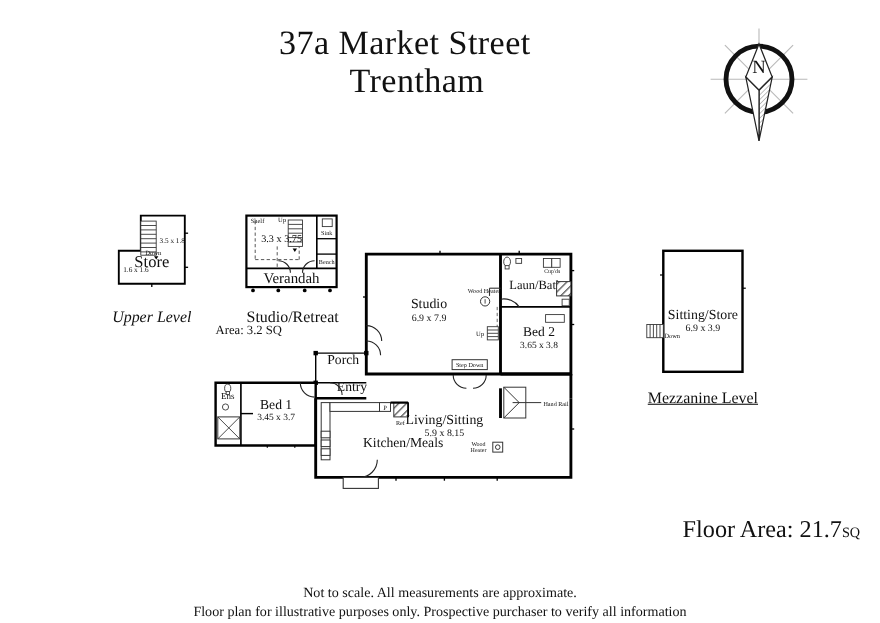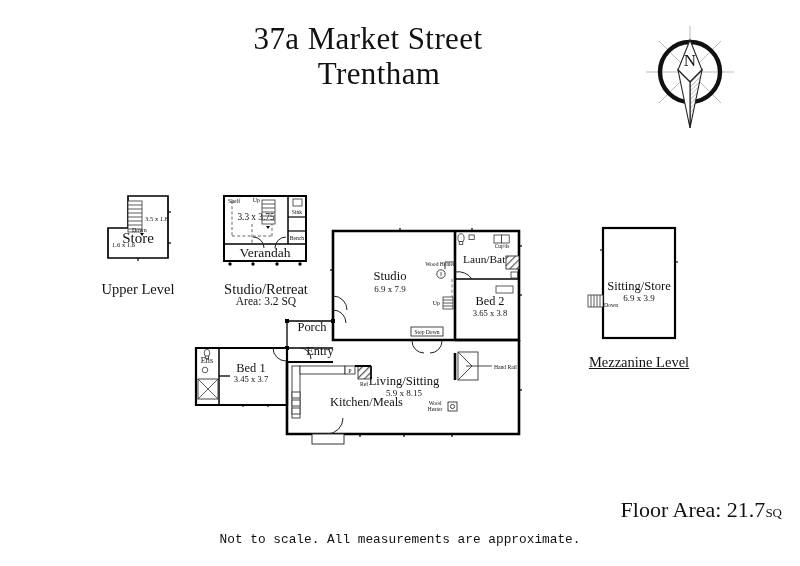--- a/index.html
+++ b/index.html
@@ -10,29 +10,29 @@
   
   #title-block{left:0;top:22px;width:736px;text-align:center;line-height:1.12;}
   #title-line1{font-size:31px;letter-spacing:.4px;}
   #title-line2{font-size:31px;letter-spacing:.4px;padding-left:22px;}
 
   
   #plan-svg{left:0;top:0;width:800px;height:566px;}
 
   
   .level-caption{font-size:14.5px;text-align:center;white-space:nowrap;}
-  .sub-caption{font-size:11.5px;text-align:center;white-space:nowrap;}
+  .sub-caption{font-size:11.5px;text-align:left;white-space:nowrap;}
 
   
-  #floor-area{right:18px;top:497px;text-align:center;white-space:nowrap;}
+  #floor-area{right:18px;top:468px;text-align:center;white-space:nowrap;}
   #floor-area-main{font-size:22px;}
   #floor-area-unit{font-size:13px;}
   #floor-area-excl{font-size:13.5px;margin-top:1px;}
   #disclaimer{left:0;top:531px;width:800px;text-align:center;line-height:1.33;}
-  #disclaimer-line1{font-size:12.8px;font-family:Liberation Mono, monospace;}
+  #disclaimer-line1{font-size:12.8px;}
   #disclaimer-line2{font-size:12.8px;}
 </style>
 </head>
 <body>
 
 <div class="abs" id="title-block">
   <div id="title-line1">37a Market Street</div>
   <div id="title-line2">Trentham</div>
 </div>
 
@@ -305,28 +305,29 @@
       <line x1="600" y1="295" x2="600" y2="307"></line>
     </g>
     <text x="604" y="307" font-family="'Liberation Serif',serif" font-size="5.8" fill="#111">Down</text>
     <g stroke="#000" stroke-width="1.1">
       <line x1="603" y1="250" x2="600" y2="250"></line>
       <line x1="675" y1="262" x2="678" y2="262"></line>
     </g>
   </g>
 </svg>
 
-<div class="abs level-caption" style="left:68px;top:281px;width:140px;">Upper Level</div>
+<div class="abs level-caption" style="left:68px;top:281px;width:140px;font-style:italic;">Upper Level</div>
 
 <div class="abs level-caption" style="left:196px;top:281px;width:140px;text-align:center;">Studio/Retreat</div>
 <div class="abs sub-caption" style="left:196px;top:295px;width:140px;">Area: 3.2 SQ</div>
 
 <div class="abs level-caption" style="left:569px;top:354px;width:140px;text-decoration:underline;">Mezzanine Level</div>
 
 <div class="abs" id="floor-area">
   <div>
     <span id="floor-area-main">Floor Area: 21.7</span><span id="floor-area-unit">SQ</span>
   </div>
 </div>
 
 <div class="abs" id="disclaimer">
   <div id="disclaimer-line1">Not to scale. All measurements are approximate.</div>
+  <div id="disclaimer-line2">Floor plan for illustrative purposes only. Prospective purchaser to verify all information</div>
 </div>
 
 </body></html>

